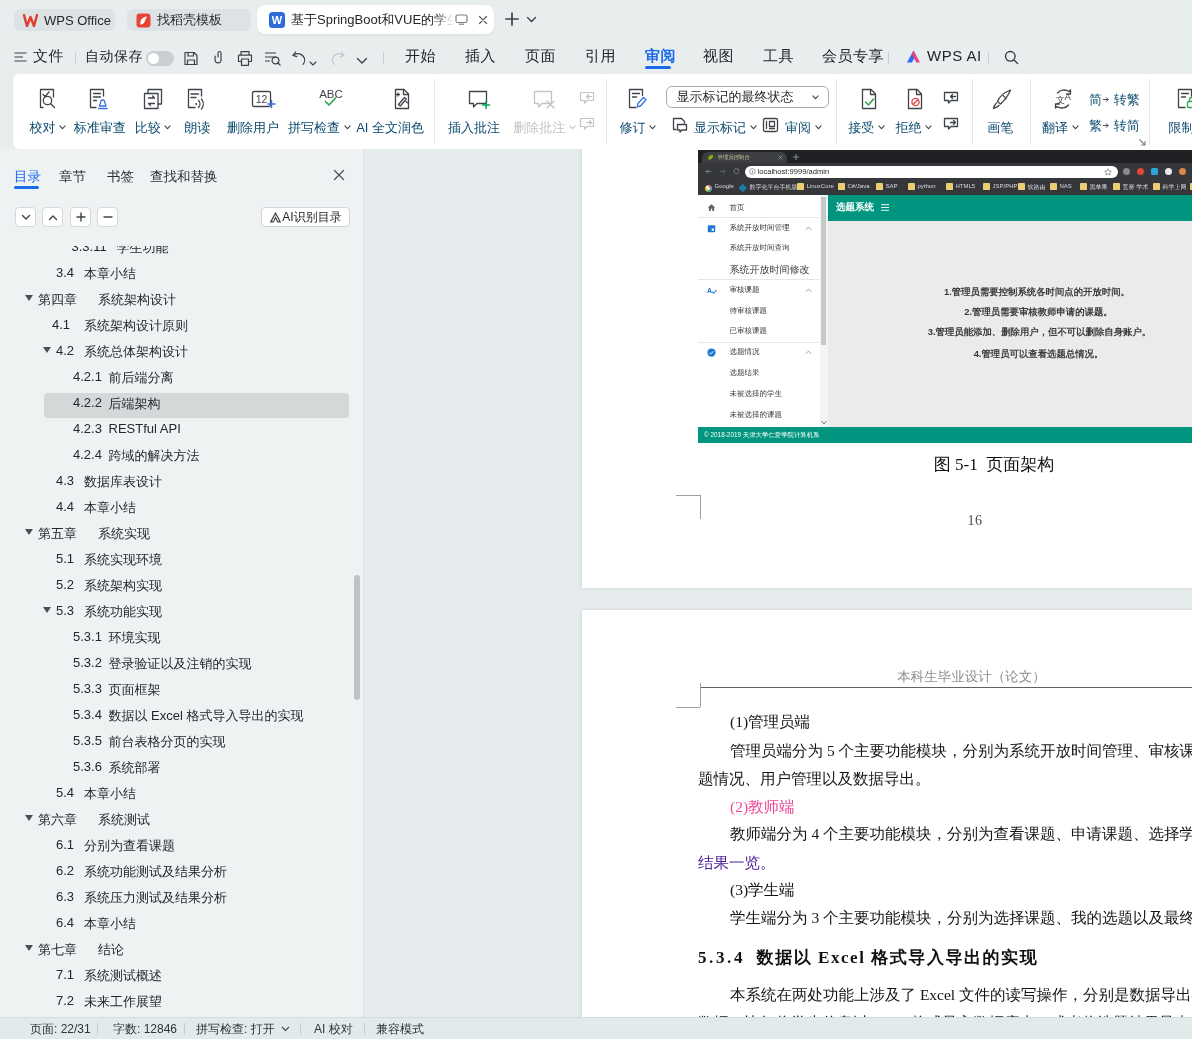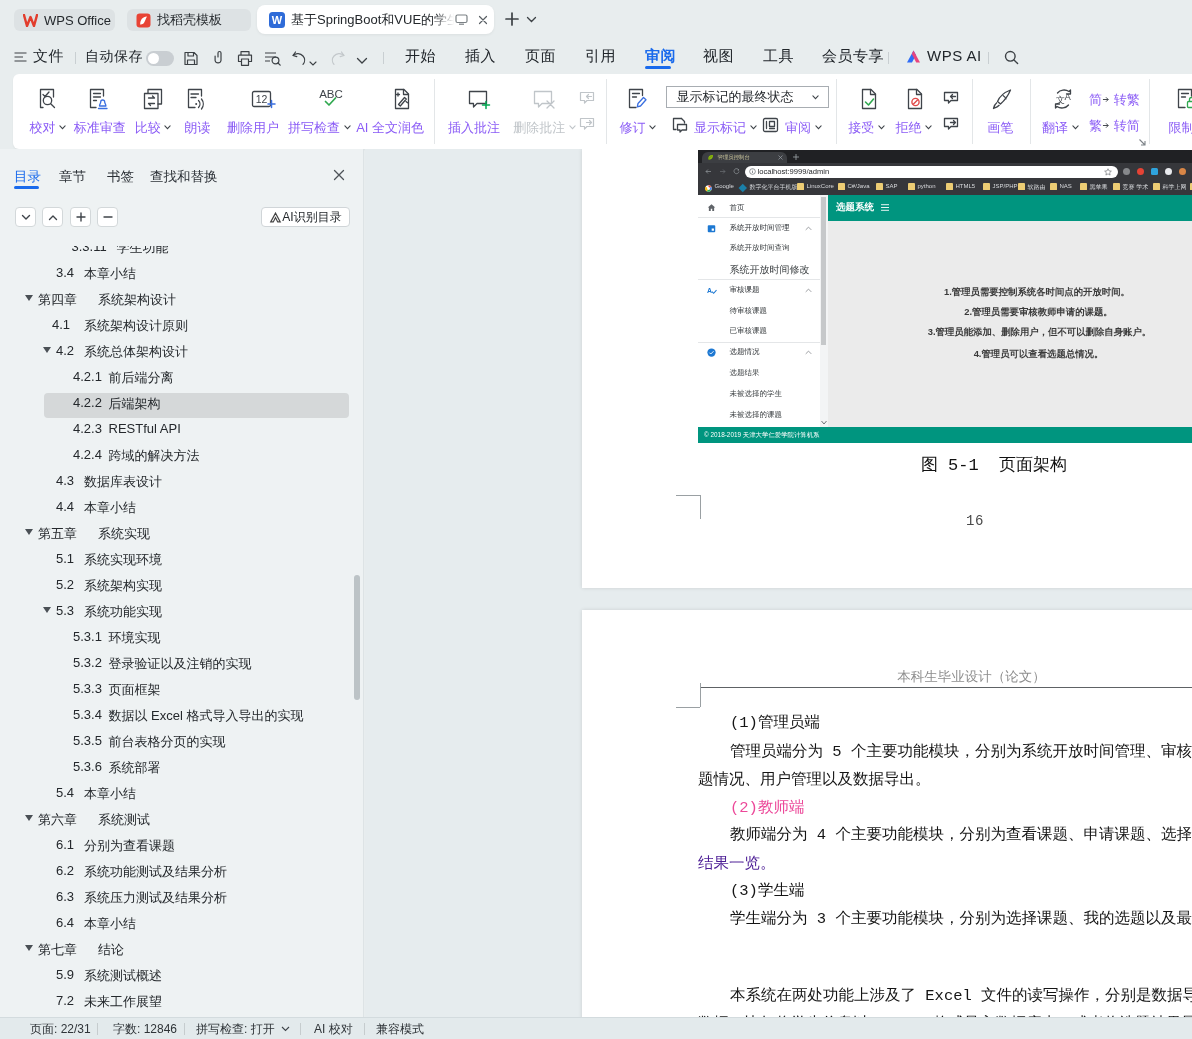--- a/index.html
+++ b/index.html
@@ -8,34 +8,34 @@
 .abs{position:absolute}
 
 #tabbar{position:absolute;left:0;top:0;width:1192px;height:39px;background:#e8edee}
 .wtab{position:absolute;top:9px;height:22px;border-radius:6px;background:#dde2e4;display:flex;align-items:center;font-size:13px;color:#24282c}
 #tab3{top:5px;height:29px;background:#fff;border-radius:8px;box-shadow:0 1px 3px rgba(0,0,0,.06)}
 
 #menubar{position:absolute;left:0;top:39px;width:1192px;height:35px;background:#e8edee}
 .mitem{position:absolute;top:8px;font-size:15px;color:#21262b;letter-spacing:.5px}
 
 #toolbar{position:absolute;left:13px;top:74px;width:1185px;height:75px;background:#fff;border-radius:6px;box-shadow:0 1px 2px rgba(0,0,0,.05)}
-.tlab{position:absolute;font-size:13px;color:#8b5cf6;white-space:nowrap}
+.tlab{position:absolute;font-size:13px;color:#0c4a6e;white-space:nowrap}
 .tdiv{position:absolute;width:1px;background:#e3e6e8;top:5px;height:65px}
 .chev{display:inline-block;width:7px;height:7px;vertical-align:1px}
 
 #sidebar{position:absolute;left:0;top:149px;width:364px;height:868px;background:#eef2f3;border-right:1px solid #dde3e5}
 .stab{position:absolute;top:19px;font-size:13.5px;color:#2b3036}
 .sbtn{position:absolute;top:58px;width:21px;height:20px;background:#fff;border:1px solid #d3d8da;border-radius:4px;display:flex;align-items:center;justify-content:center}
 .toc{position:absolute;font-size:13px;color:#24282c;white-space:nowrap}
 .toc span{position:absolute;white-space:nowrap}
 .arr{position:absolute;width:0;height:0;border-left:4.5px solid transparent;border-right:4.5px solid transparent;border-top:6px solid #4a5055;margin-top:4px}
 
 #docarea{position:absolute;left:365px;top:149px;width:827px;height:868px;background:#e6ecee;overflow:hidden}
 .page{position:absolute;left:217px;width:615px;background:#fff;box-shadow:0 0 4px rgba(0,0,0,.12)}
-.serif{font-family:Liberation Mono, monospace}
+.serif{font-family:Liberation Serif, serif}
 
 #statusbar{position:absolute;left:0;top:1017px;width:1192px;height:22px;background:#e3eaec;border-top:1px solid #d3dbde;font-size:12px;color:#2f3438}
 #statusbar span{position:absolute;top:3px;white-space:nowrap}
 .sdiv{position:absolute;top:5px;width:1px;height:12px;background:#c6ccce}
 </style></head><body>
 <div id="app">
 <div id="tabbar">
 <div class="wtab" style="left:14px;width:101px;padding-left:9px">
 <svg width="15" height="13" viewBox="0 0 15 13" style="margin-right:6px">
           <path d="M1 1 L4 12 L7.5 3 L11 12 L14 1" fill="none" stroke="#e23d2d" stroke-width="2.4" stroke-linecap="round" stroke-linejoin="round"></path>
@@ -212,21 +212,21 @@
       </svg>
 <div class="tdiv" style="left:593px"></div>
 <svg class="abs" style="left:613px;top:13px" width="24" height="24" viewBox="0 0 24 24">
         <path d="M16.5 8.5 V2.5 H3.5 V20.5 H10" stroke="#3f444a" stroke-width="1.3" fill="none" stroke-linejoin="round" stroke-linecap="round"></path>
         <path d="M6.5 6.5 h7 M6.5 10 h4" stroke="#3f444a" stroke-width="1.3" fill="none" stroke-linejoin="round" stroke-linecap="round"></path>
         <path d="M12 16.5 L17.5 10.5 l2.5 2.3 L14.5 19 l-3.2 .8 Z" stroke="#3a6fe0" stroke-width="1.3" fill="none" stroke-linejoin="round"></path>
       </svg>
 <span class="tlab" style="left:606.4px;top:45px">修订 <svg class="chev" viewBox="0 0 8 6">
           <path d="M1 1.2 L4 4.4 L7 1.2" fill="none" stroke="#3f444a" stroke-width="1.2" stroke-linecap="round"></path>
         </svg></span>
-<div class="abs" style="left:652.6px;top:11.5px;width:163px;height:22px;background:#fff;border:1px solid #a8adb2;border-radius:0;font-size:13px;color:#24282c;line-height:20px;padding-left:10px">显示标记的最终状态<svg class="chev" style="position:absolute;right:9px;top:7px" viewBox="0 0 8 6">
+<div class="abs" style="left:652.6px;top:11.5px;width:163px;height:22px;background:#fff;border:1px solid #a8adb2;border-radius:6px;font-size:13px;color:#24282c;line-height:20px;padding-left:10px">显示标记的最终状态<svg class="chev" style="position:absolute;right:9px;top:7px" viewBox="0 0 8 6">
           <path d="M1 1.2 L4 4.4 L7 1.2" fill="none" stroke="#3f444a" stroke-width="1.2" stroke-linecap="round"></path>
         </svg></div>
 <svg class="abs" style="left:658px;top:43px" width="17" height="16" viewBox="0 0 17 16">
         <path d="M10.5 1.5 H2.5 V12.5 H5" stroke="#3f444a" stroke-width="1.3" fill="none" stroke-linejoin="round" stroke-linecap="round"></path>
         <path d="M10.5 1.5 L13.5 4.5 V6" stroke="#3f444a" stroke-width="1.3" fill="none" stroke-linejoin="round" stroke-linecap="round"></path>
         <path d="M6.5 7.5 H15.5 V13 H11 L9 15 V13 H6.5 Z" stroke="#3f444a" stroke-width="1.3" fill="none" stroke-linejoin="round" stroke-linecap="round"></path>
       </svg>
 <span class="tlab" style="left:680.9px;top:45px">显示标记 <svg class="chev" viewBox="0 0 8 6">
           <path d="M1 1.2 L4 4.4 L7 1.2" fill="none" stroke="#3f444a" stroke-width="1.2" stroke-linecap="round"></path>
         </svg></span>
@@ -454,21 +454,21 @@
 <div class="toc" style="top:669.0px">
           <span style="left:56px">6.4</span>
           <span style="left:84px">本章小结</span>
         </div>
 <div class="toc" style="top:695.0px">
           <span class="arr" style="left:25px"></span>
           <span style="left:38px">第七章</span>
           <span style="left:98px">结论</span>
         </div>
 <div class="toc" style="top:721.0px">
-          <span style="left:56px">5.9</span>
+          <span style="left:56px">7.1</span>
           <span style="left:84px">系统测试概述</span>
         </div>
 <div class="toc" style="top:747.0px">
           <span style="left:56px">7.2</span>
           <span style="left:84px">未来工作展望</span>
         </div>
 </div>
 <div class="abs" style="left:354px;top:426px;width:6px;height:125px;border-radius:3px;background:#bcc3c6"></div>
 </div>
 <div id="docarea">
@@ -622,20 +622,21 @@
 <div class="abs serif" style="left:148px;top:102.1px;font-size:15.5px;color:#151515;white-space:nowrap">(1)管理员端</div>
 <div class="abs serif" style="left:148px;top:130.9px;font-size:15.5px;color:#151515;white-space:nowrap">管理员端分为 5 个主要功能模块，分别为系统开放时间管理、审核课题、选</div>
 <div class="abs serif" style="left:116px;top:158.5px;font-size:15.5px;color:#151515;white-space:nowrap">题情况、用户管理以及数据导出。</div>
 <div class="abs serif" style="left:148px;top:186.7px;font-size:15.5px;color:#ec4899;white-space:nowrap">(2)教师端</div>
 <div class="abs serif" style="left:148px;top:214.3px;font-size:15.5px;color:#151515;white-space:nowrap">教师端分为 4 个主要功能模块，分别为查看课题、申请课题、选择学生以及</div>
 <div class="abs serif" style="left:116px;top:243.0px;font-size:15.5px;color:#4c1d95;white-space:nowrap">结果一览。</div>
 <div class="abs serif" style="left:148px;top:270.1px;font-size:15.5px;color:#151515;white-space:nowrap">(3)学生端</div>
 <div class="abs serif" style="left:148px;top:297.8px;font-size:15.5px;color:#151515;white-space:nowrap">学生端分为 3 个主要功能模块，分别为选择课题、我的选题以及最终结果。</div>
 <div class="abs serif" style="left:148px;top:375.0px;font-size:15.5px;color:#151515;white-space:nowrap">本系统在两处功能上涉及了 Excel 文件的读写操作，分别是数据导出与导入</div>
 <div class="abs serif" style="left:116px;top:402.7px;font-size:15.5px;color:#151515;white-space:nowrap">数据，比如将学生信息以 Excel 格式导入数据库中，或者将选题结果导出。</div>
+<div class="abs serif" style="left:116px;top:336px;font-size:17px;font-weight:bold;color:#111;white-space:nowrap;letter-spacing:1.55px"><span style="letter-spacing:2.6px">5.3.4</span>&nbsp;&nbsp;数据以 Excel 格式导入导出的实现</div>
 </div>
 </div>
 <div id="statusbar">
 <span style="left:30px">页面: 22/31</span>
 <div class="sdiv" style="left:97px"></div>
 <span style="left:113px">字数: 12846</span>
 <div class="sdiv" style="left:184px"></div>
 <span style="left:196px">拼写检查: 打开</span>
 <svg class="abs" style="left:281px;top:8px" width="9" height="6" viewBox="0 0 9 6">
         <path d="M1 1 L4.5 4.5 L8 1" fill="none" stroke="#3f444a" stroke-width="1.1"></path>

